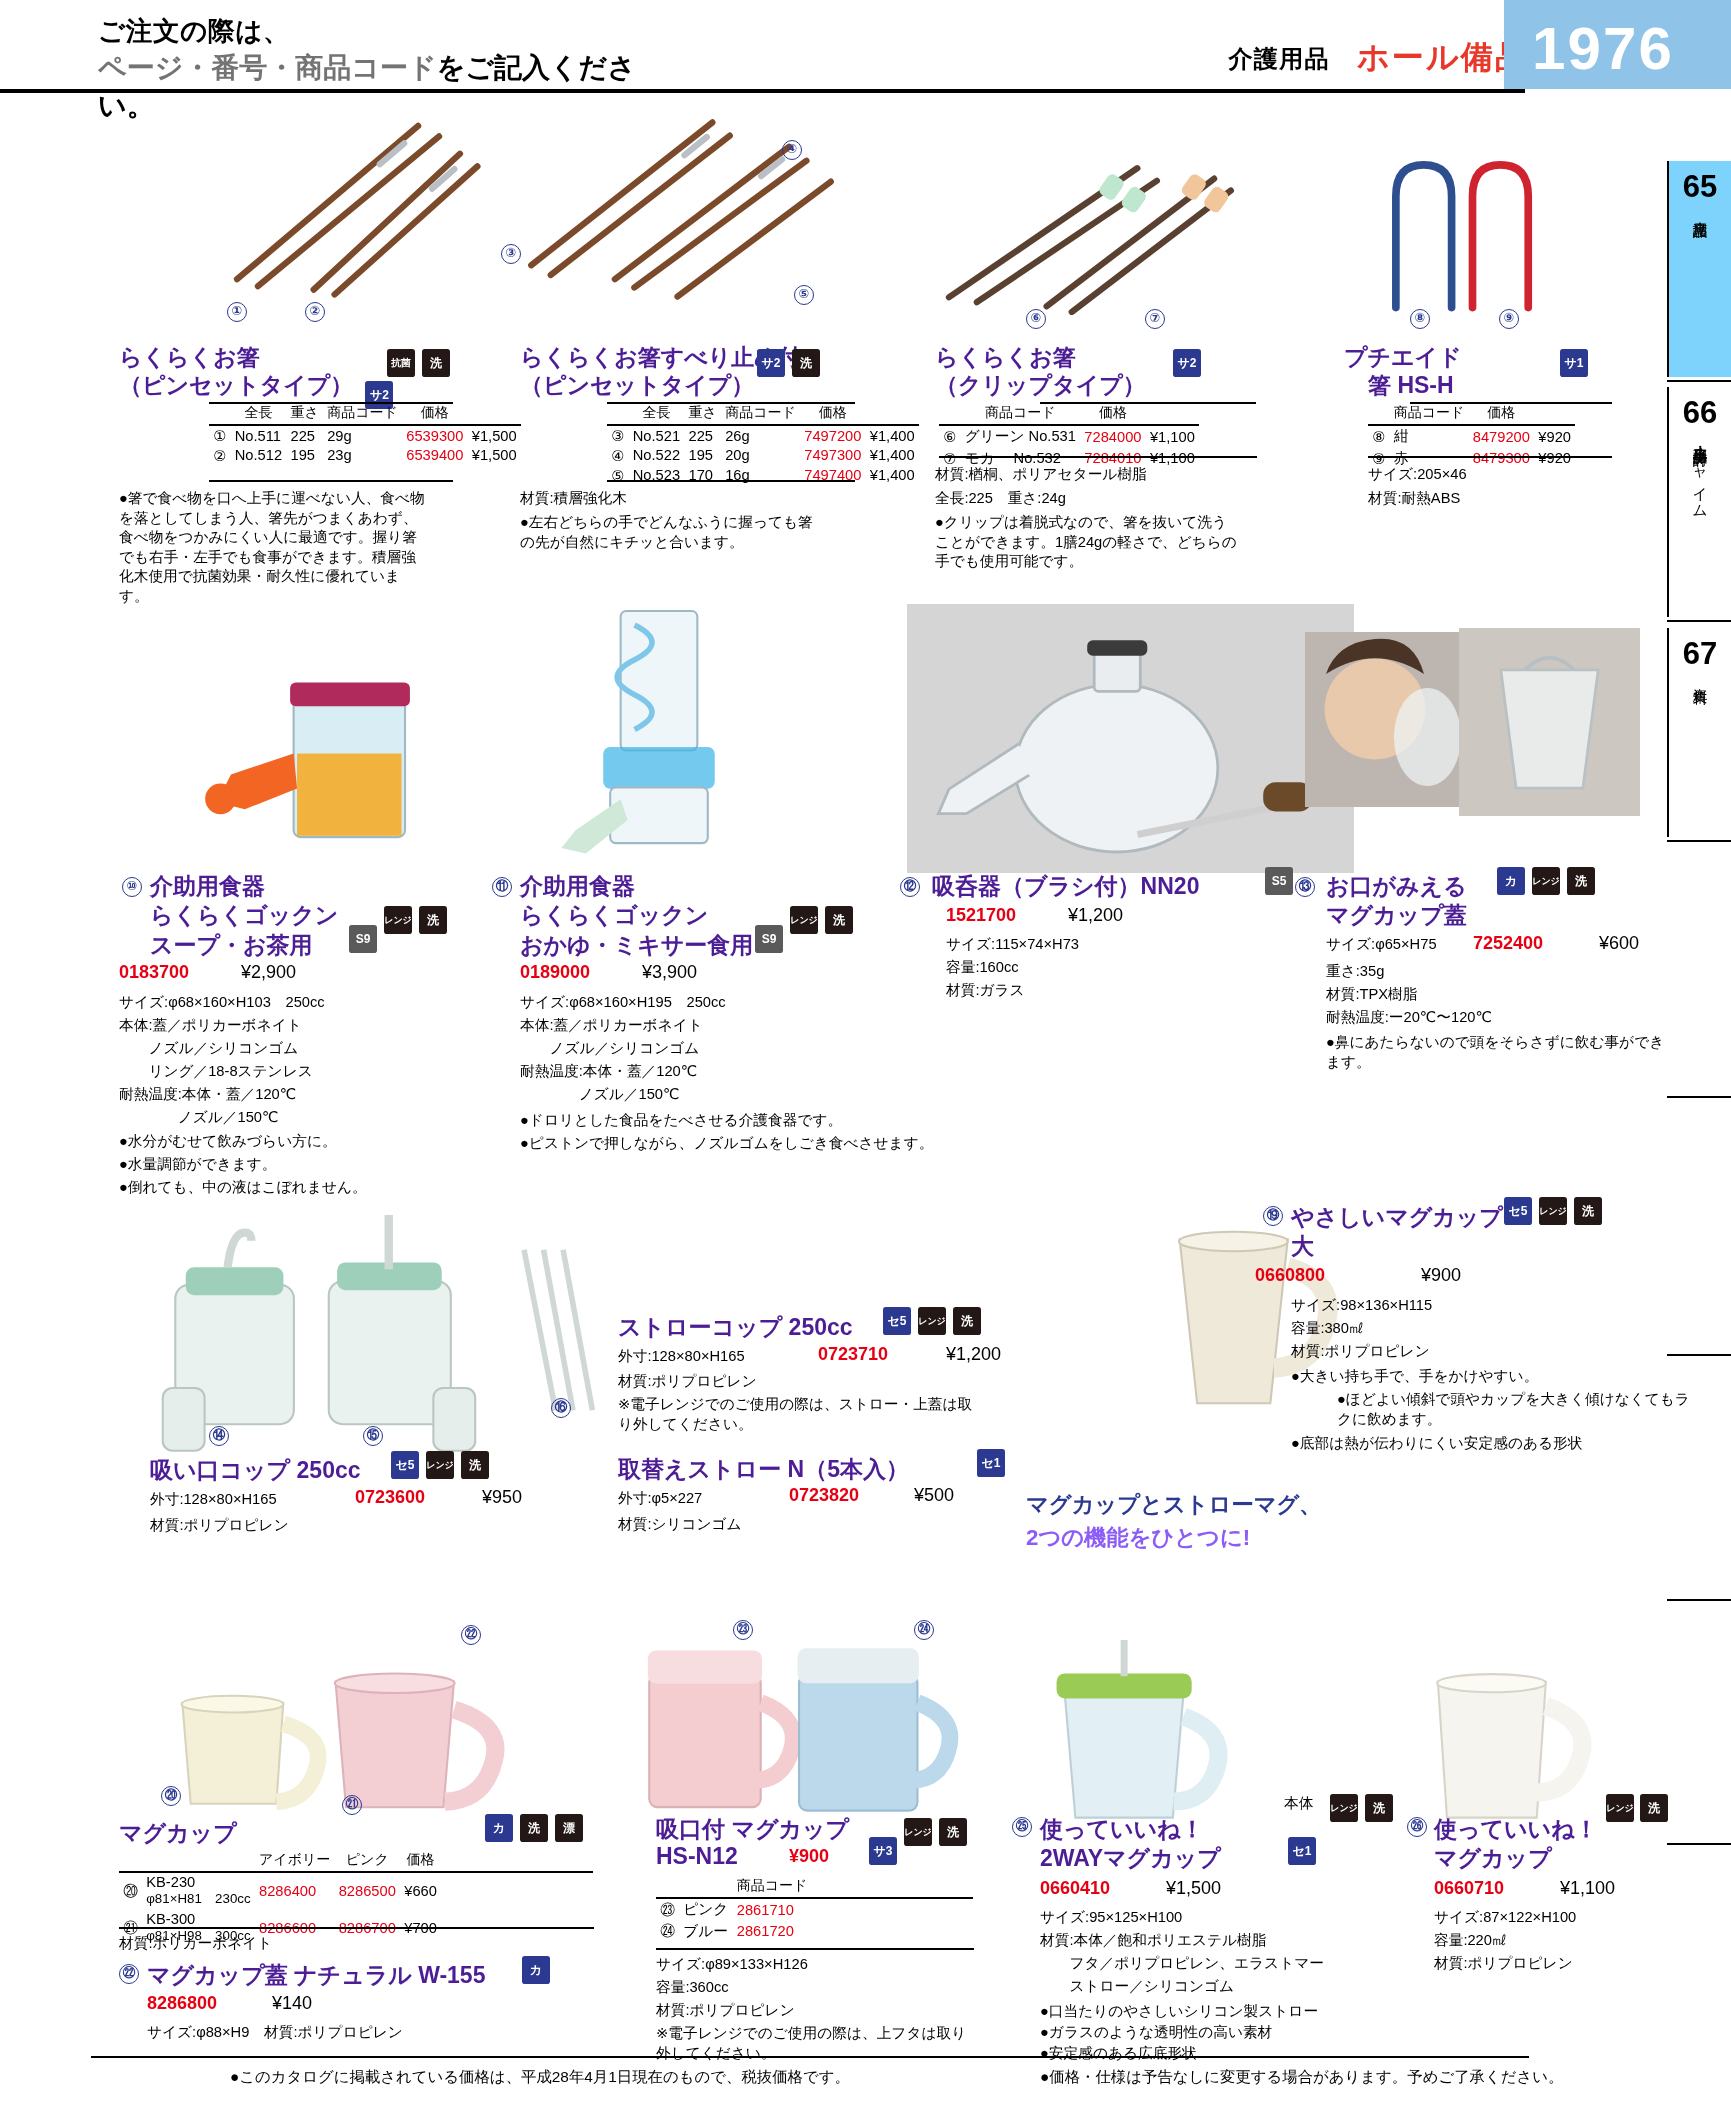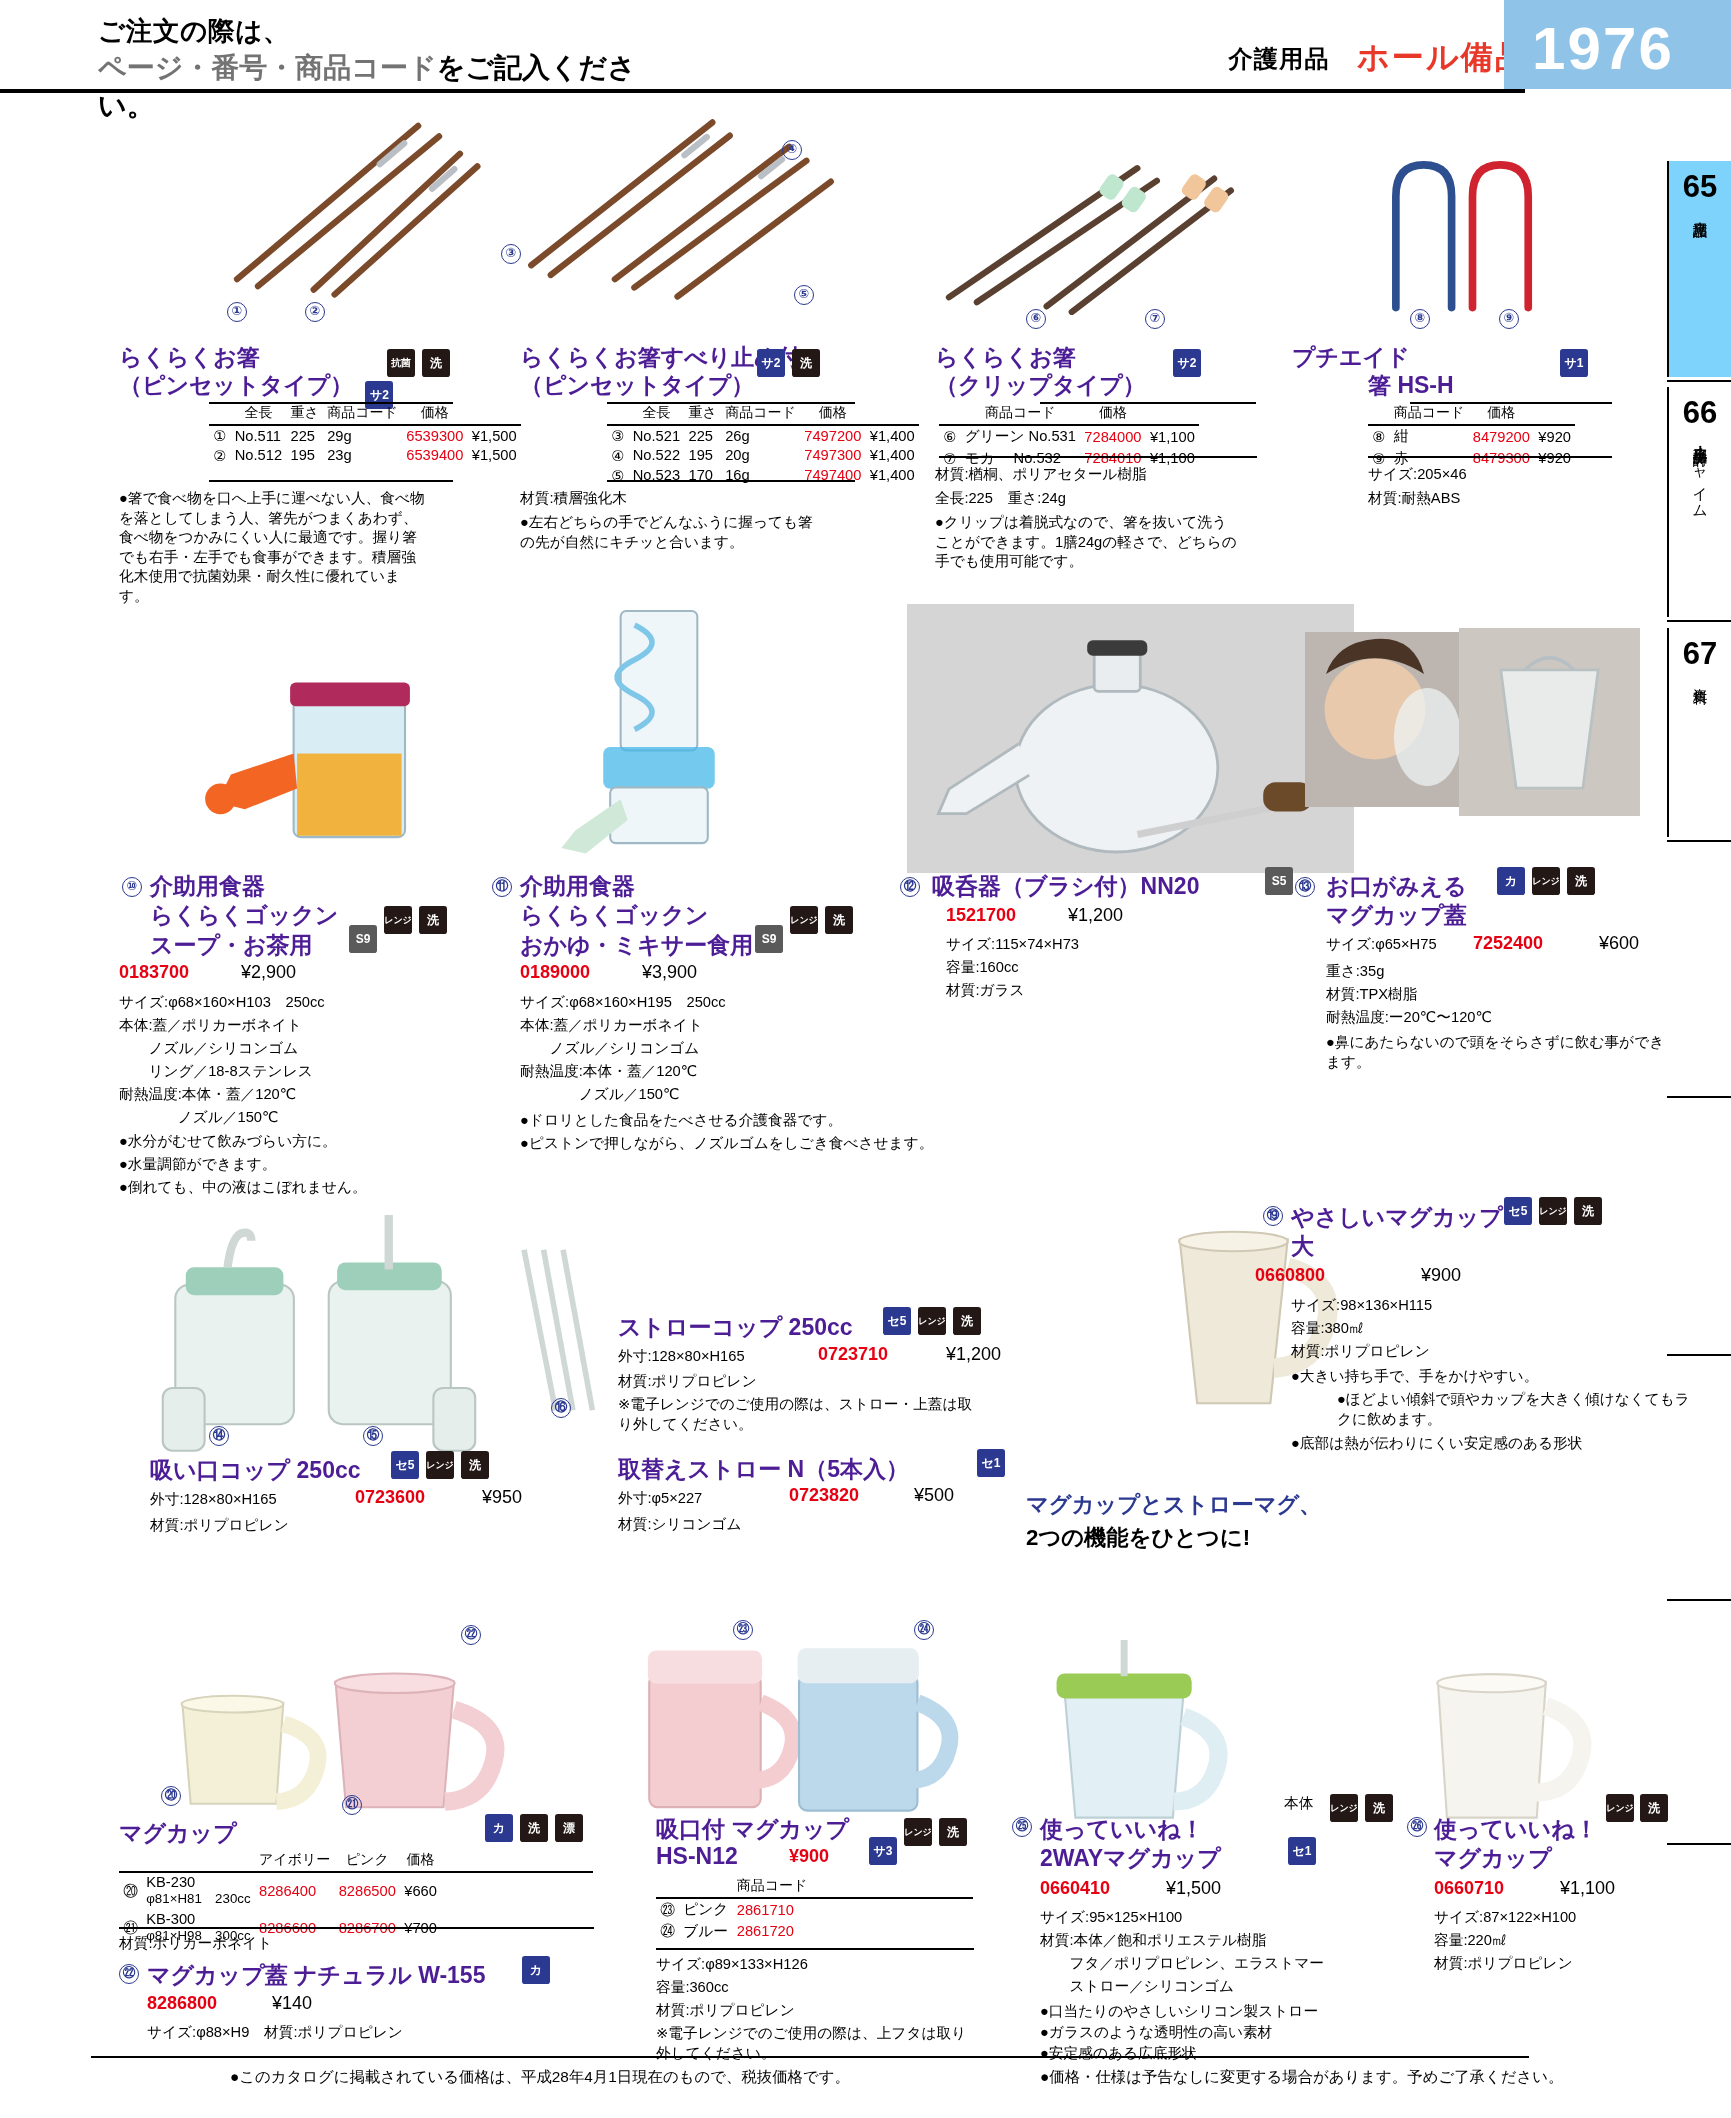--- a/index.html
+++ b/index.html
@@ -259,21 +259,21 @@
       <td class="red">7284010</td>
       <td>¥1,100</td>
     </tr>
   </tbody>
     </table>
   <div class="hl" style="left:939px;top:456px;width:318px;"></div>
   <div class="t sm" style="left:935px;top:465px;">材質:楢桐、ポリアセタール樹脂</div>
   <div class="t sm" style="left:935px;top:489px;">全長:225　重さ:24g</div>
   <div class="t sm" style="left:935px;top:513px;width:307px;white-space:normal;">●クリップは着脱式なので、箸を抜いて洗うことができます。1膳24gの軽さで、どちらの手でも使用可能です。</div>
 
-  <div class="t ttl ttl-blue" style="left:1292px;top:342px;font-family:Liberation Serif, serif;">プチエイド</div>
+  <div class="t ttl ttl-blue" style="left:1344px;top:342px;font-family:Liberation Serif, serif;">プチエイド</div>
   <div class="t ttl ttl-blue" style="left:1368px;top:370px;">箸 HS-H</div>
   <div class="t" style="left:1560px;top:349px;"><span class="badge b-blue">サ1</span></div>
 
   <div class="hl" style="left:1410px;top:402px;width:202px;"></div>
   <table class="pt" style="left:1368px;top:403px;">
     <tbody>
         <tr class="hdrrow">
       <td></td>
       <td>商品コード</td>
       <td>価格</td>
@@ -458,21 +458,21 @@
   <div class="t sm2 red" style="left:1255px;top:1265px;font-size:18px;font-weight:bold;">0660800</div>
   <div class="t sm2" style="left:1421px;top:1265px;font-size:18px;">¥900</div>
   <div class="t sm" style="left:1291px;top:1296px;">サイズ:98×136×H115</div>
   <div class="t sm" style="left:1291px;top:1319px;">容量:380㎖</div>
   <div class="t sm" style="left:1291px;top:1342px;">材質:ポリプロピレン</div>
   <div class="t sm" style="left:1291px;top:1367px;">●大きい持ち手で、手をかけやすい。</div>
   <div class="t sm" style="left:1337px;top:1390px;width:363px;white-space:normal;">●ほどよい傾斜で頭やカップを大きく傾けなくてもラクに飲めます。</div>
   <div class="t sm" style="left:1291px;top:1434px;">●底部は熱が伝わりにくい安定感のある形状</div>
 
   <div class="t" style="left:1026px;top:1490px;font-size:22.3px;font-weight:bold;color:#2b3990;">マグカップとストローマグ、</div>
-  <div class="t" style="left:1026px;top:1523px;font-size:22.3px;font-weight:bold;color:#000000;">2つの機能をひとつに!</div>
+  <div class="t" style="left:1026px;top:1523px;font-size:22.3px;font-weight:bold;color:#8b5cf6;">2つの機能をひとつに!</div>
 
   <svg class="img" style="left:161px;top:1654px;" width="363" height="195" viewBox="0 0 520 280">
     <path d="M30 70 L175 70 L165 215 L42 215 Z" fill="#f4f0d8" stroke="#d8d4bc" stroke-width="3"></path>
     <path d="M175 100 q60 18 48 62 q-12 48 -58 50" fill="none" stroke="#f4f0d8" stroke-width="24"></path>
     <ellipse cx="102" cy="72" rx="73" ry="12" fill="#fbf8e8" stroke="#d8d4bc" stroke-width="3"></ellipse>
     <path d="M250 40 L420 40 L405 220 L265 220 Z" fill="#f3cfd4" stroke="#ddb3ba" stroke-width="3"></path>
     <path d="M420 80 q72 22 57 74 q-14 56 -70 58" fill="none" stroke="#f3cfd4" stroke-width="26"></path>
     <ellipse cx="335" cy="42" rx="86" ry="14" fill="#f8dde1" stroke="#ddb3ba" stroke-width="3"></ellipse>
   </svg>
   <div class="t sm2" style="left:161px;top:1784px;"><span class="circ">⑳</span></div>

